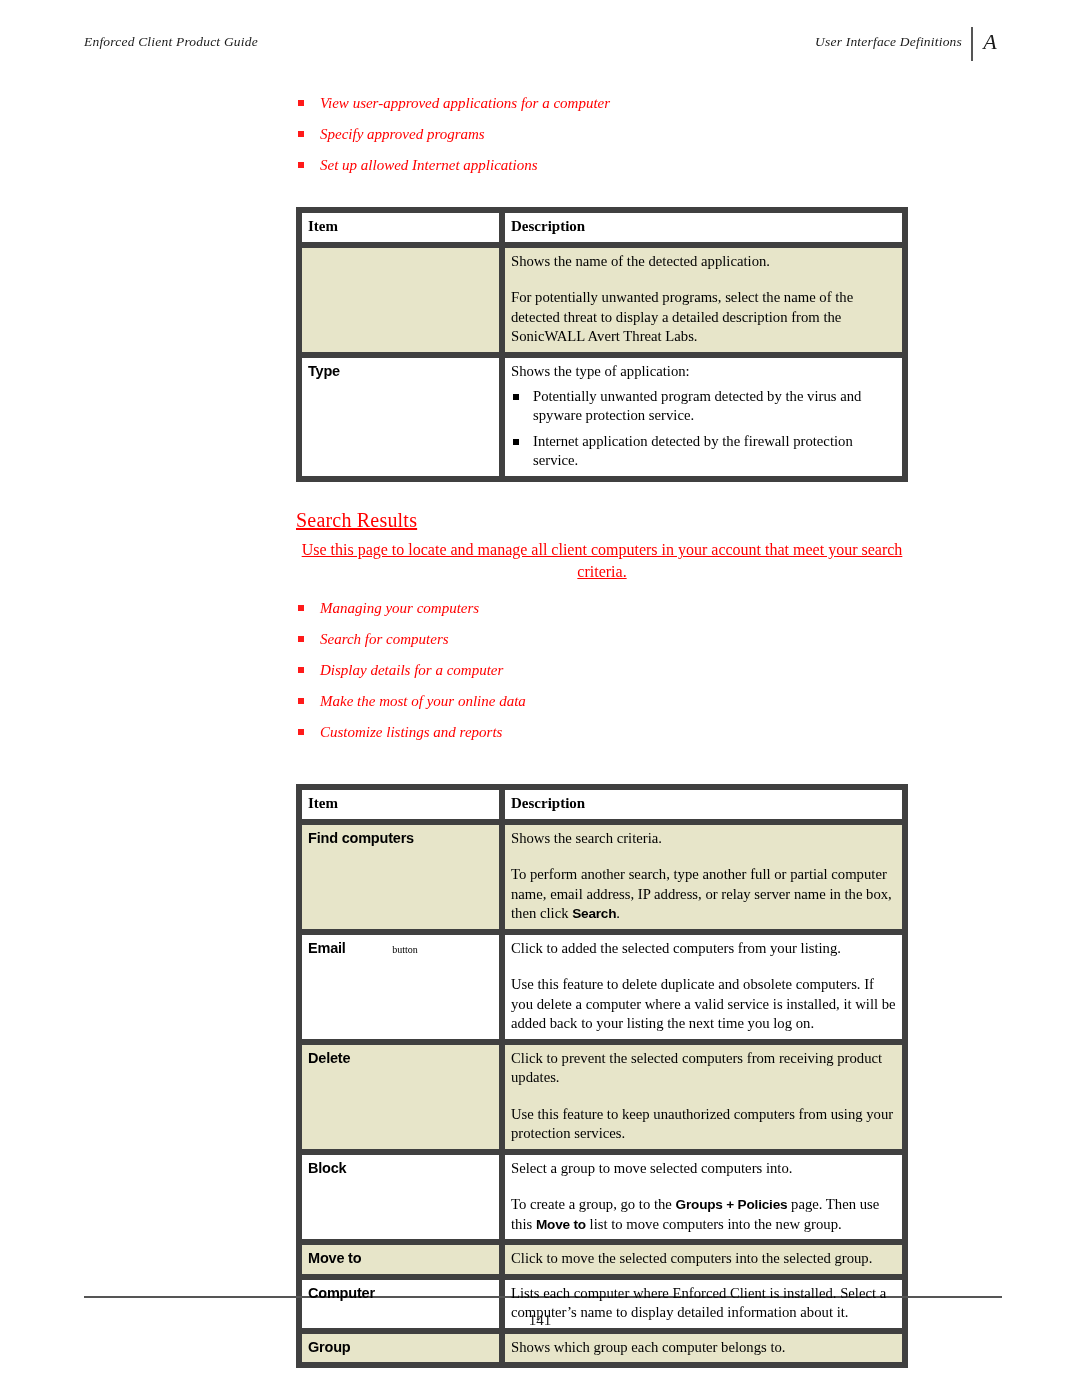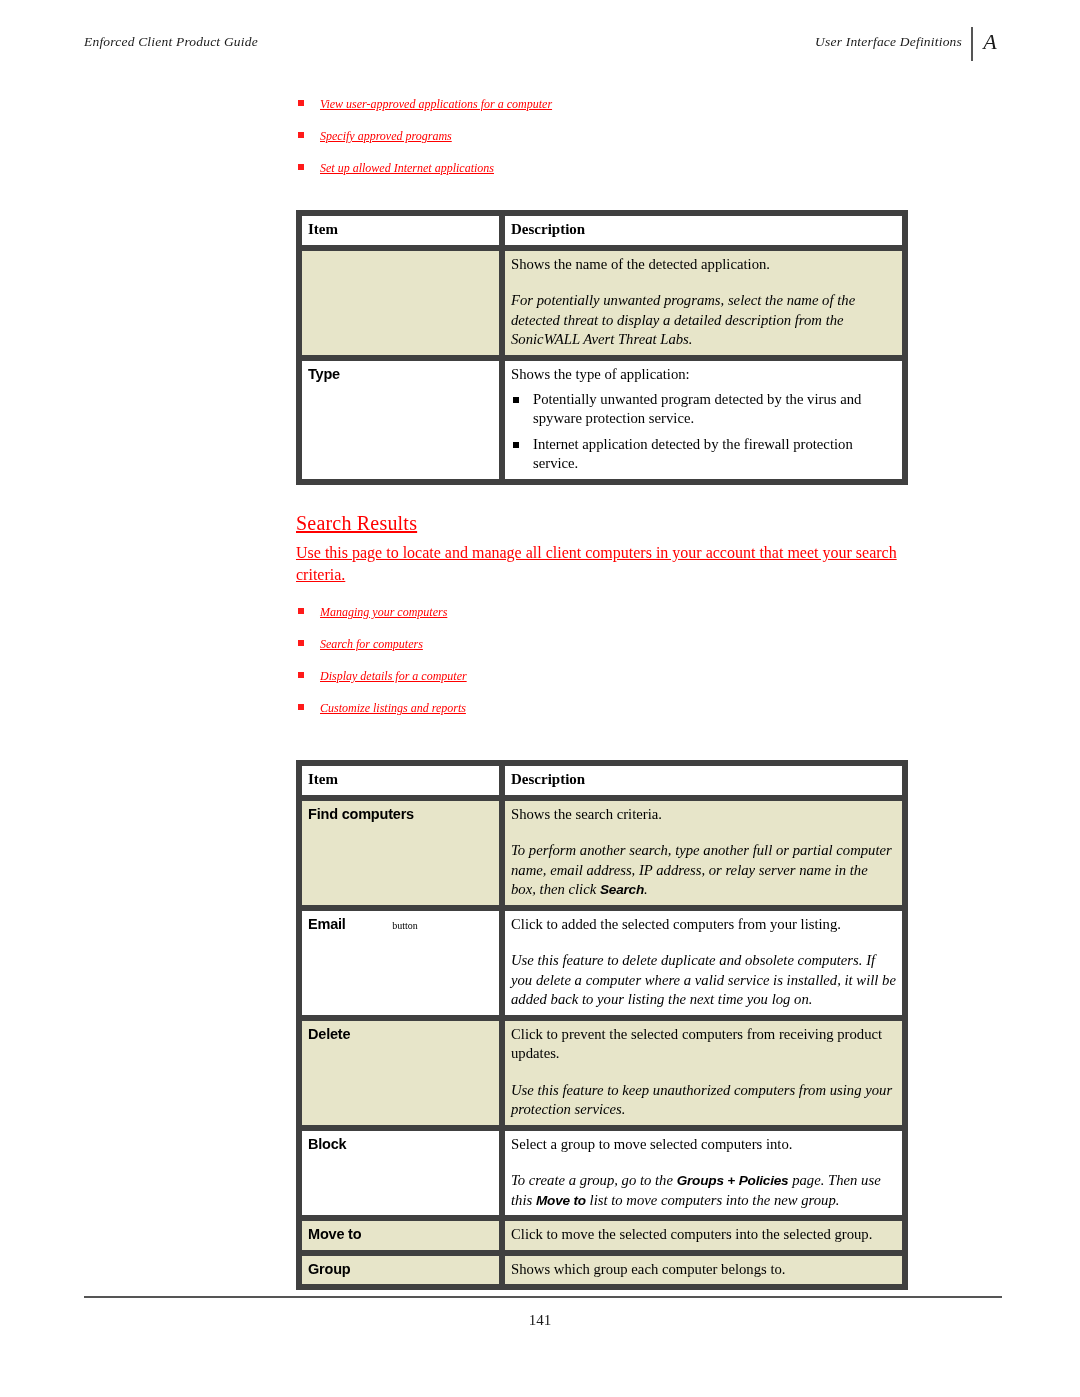--- a/index.html
+++ b/index.html
@@ -87,22 +87,21 @@
     position: absolute;
     left: 2px;
     top: 6px;
     width: 6px;
     height: 6px;
     background: #ff1a1a;
   }
   .linklist a, .xref {
     color: #ff0000;
     font-style: italic;
-    font-size: 12px;
-    text-decoration: underline;
+    font-size: 15px;
     text-decoration-color: #ff0000;
     cursor: pointer;
   }
 
   .gap-a { height: 20px; }
 
   
   .sec-head {
     font-size: 20px;
     color: #ff0000;
@@ -115,20 +114,21 @@
     cursor: pointer;
   }
   .sec-intro {
     font-size: 16px;
     color: #ff0000;
     text-decoration: underline;
     text-decoration-color: #ff0000;
     line-height: 22px;
     margin: 0 0 16px 0;
     cursor: pointer;
+    text-align: center;
   }
 
   
   .tbl {
     width: 606px;
     border-collapse: collapse;
     table-layout: fixed;
     background: #404040;
   }
   .tbl col.c1 { width: 203px; }
@@ -172,21 +172,21 @@
     font-size: 10px;
     padding-left: 44px;
   }
   .ui-b {
     font-family: "Liberation Sans", "DejaVu Sans", sans-serif;
     font-weight: bold;
     font-size: 13.6px;
     letter-spacing: -0.2px;
   }
   .para { margin: 0; }
-  .para + .para { margin-top: 17px; font-style: italic; }
+  .para + .para { margin-top: 17px; }
 
   .sublist {
     margin: 6px 0 0 0;
     padding: 0;
     list-style: none;
   }
   .sublist li {
     position: relative;
     padding-left: 22px;
     margin-bottom: 7px;
@@ -318,20 +318,24 @@
     <li>
       <span class="sq"></span>
       <a class="xref">Search for computers</a>
     </li>
     <li>
       <span class="sq"></span>
       <a class="xref">Display details for a computer</a>
     </li>
     <li>
       <span class="sq"></span>
+      <a class="xref">Make the most of your online data</a>
+    </li>
+    <li>
+      <span class="sq"></span>
       <a class="xref">Customize listings and reports</a>
     </li>
   </ul>
 
   <div class="gap-c"></div>
 
   <table class="tbl">
     <colgroup>
         <col class="c1">
         <col class="c2">
@@ -398,20 +402,30 @@
         <td class="cell fill-beige">
           <div class="inner"><span class="item-lbl">Move to</span></div>
         </td>
         <td class="cell fill-beige">
           <div class="inner">
             <p class="para">Click to move the selected computers into the selected group.</p>
           </div>
         </td>
       </tr>
 
+      <tr>
+        <td class="cell fill-white">
+          <div class="inner"><span class="item-lbl">Computer</span></div>
+        </td>
+        <td class="cell fill-white">
+          <div class="inner">
+            <p class="para">Lists each computer where Enforced Client is installed. Select a computer’s name to display detailed information about it.</p>
+          </div>
+        </td>
+      </tr>
 
       <tr>
         <td class="cell fill-beige">
           <div class="inner"><span class="item-lbl">Group</span></div>
         </td>
         <td class="cell fill-beige">
           <div class="inner">
             <p class="para">Shows which group each computer belongs to.</p>
           </div>
         </td>

